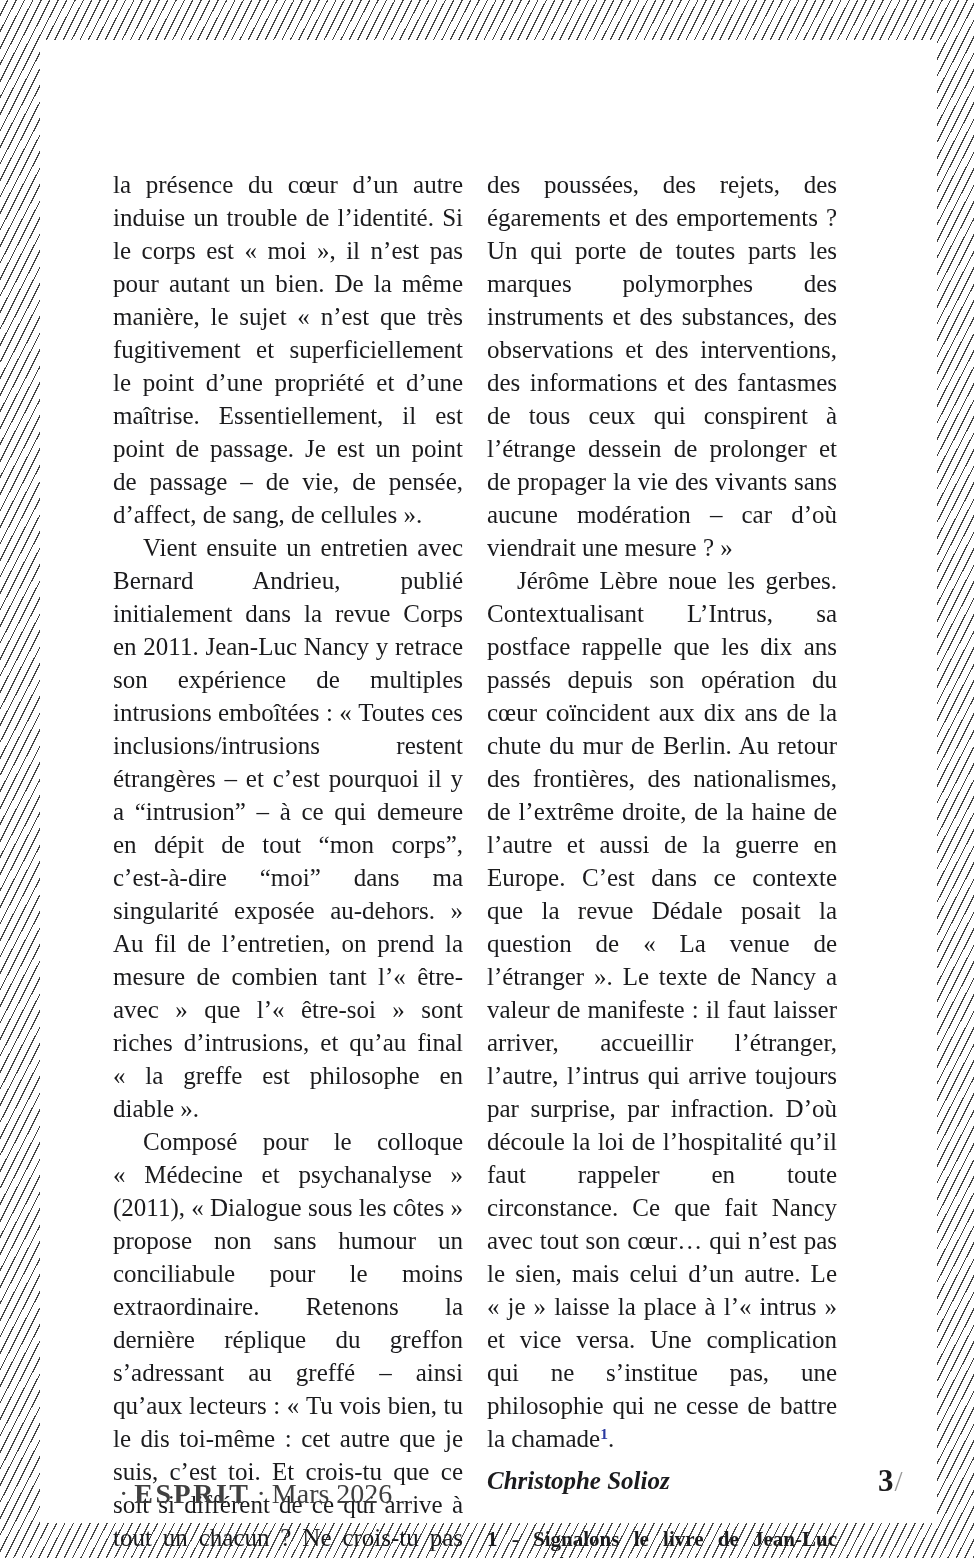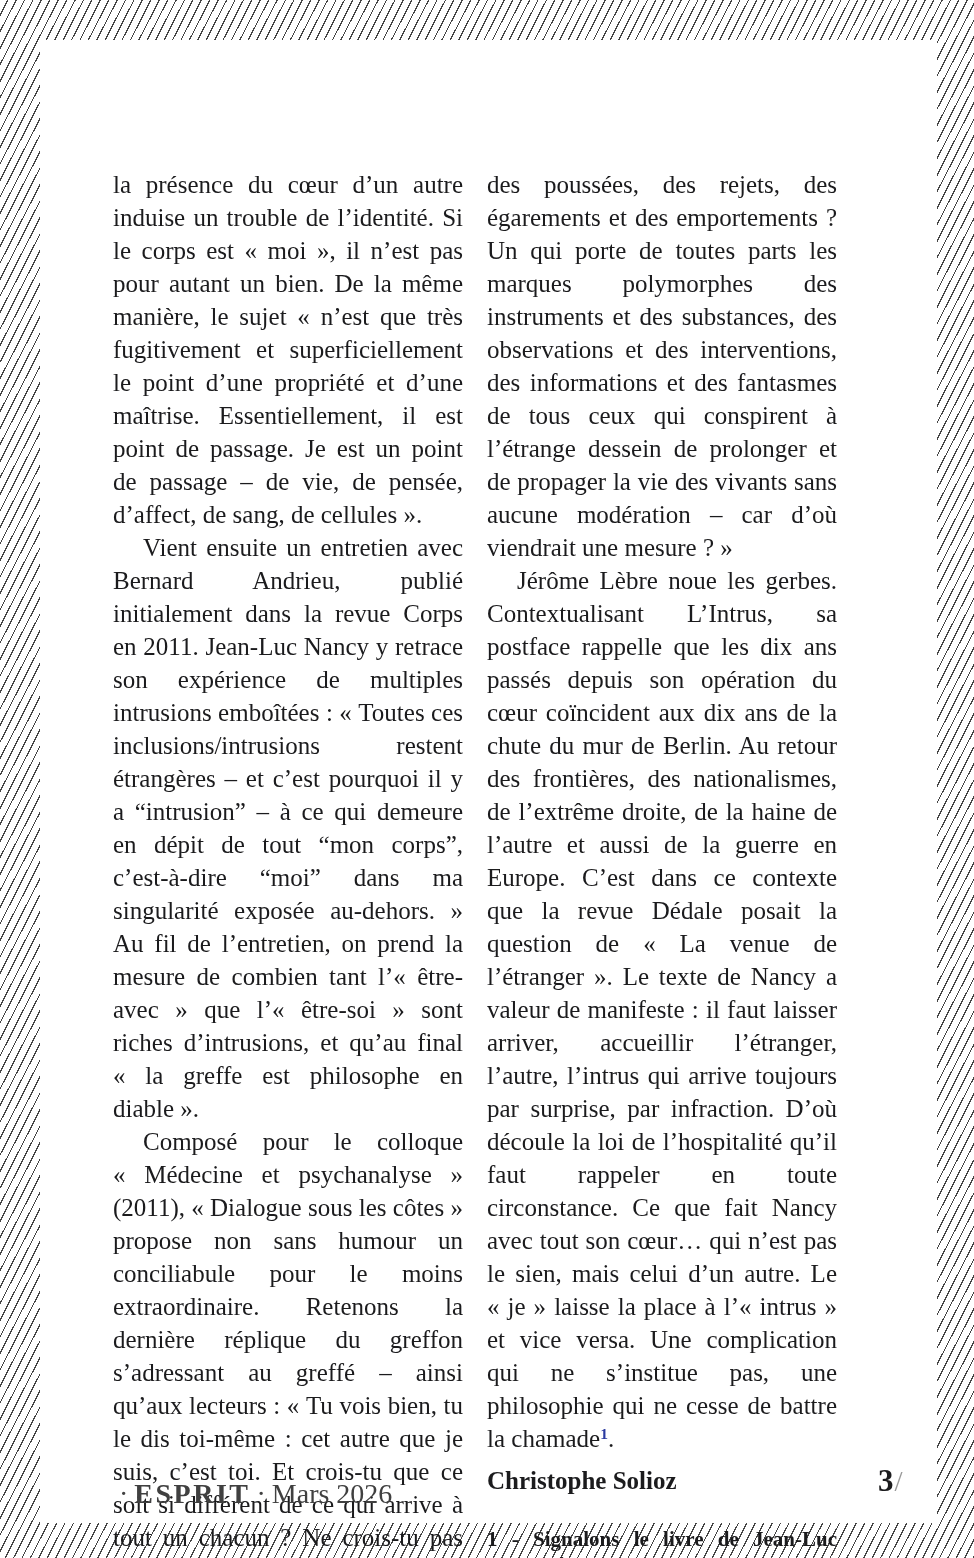--- a/index.html
+++ b/index.html
@@ -30,21 +30,21 @@
   p.indent{text-indent:30px;}
   .run-i{}
   .run-r{font-style:normal;}
   .run-sup{
     font-size:0.62em;font-weight:bold;font-style:normal;
     position:relative;top:-0.5em;
     color:#2b3aa0;
   }
   .author{
     font-weight:bold;font-size:25px;line-height:33px;margin-top:6px;
-    color:#1b1b1d;text-align:left;
+    color:#1b1b1d;text-align:left;font-style:italic;
   }
   .footnote{
     margin-top:28px;
     font-size:21px;line-height:28.5px;font-weight:bold;
     color:#1b1b1d;text-align:justify;
   }
   .footer-line{
     position:absolute;left:73px;top:1438px;width:724px;
     font-size:28px;color:#404040;
   }

